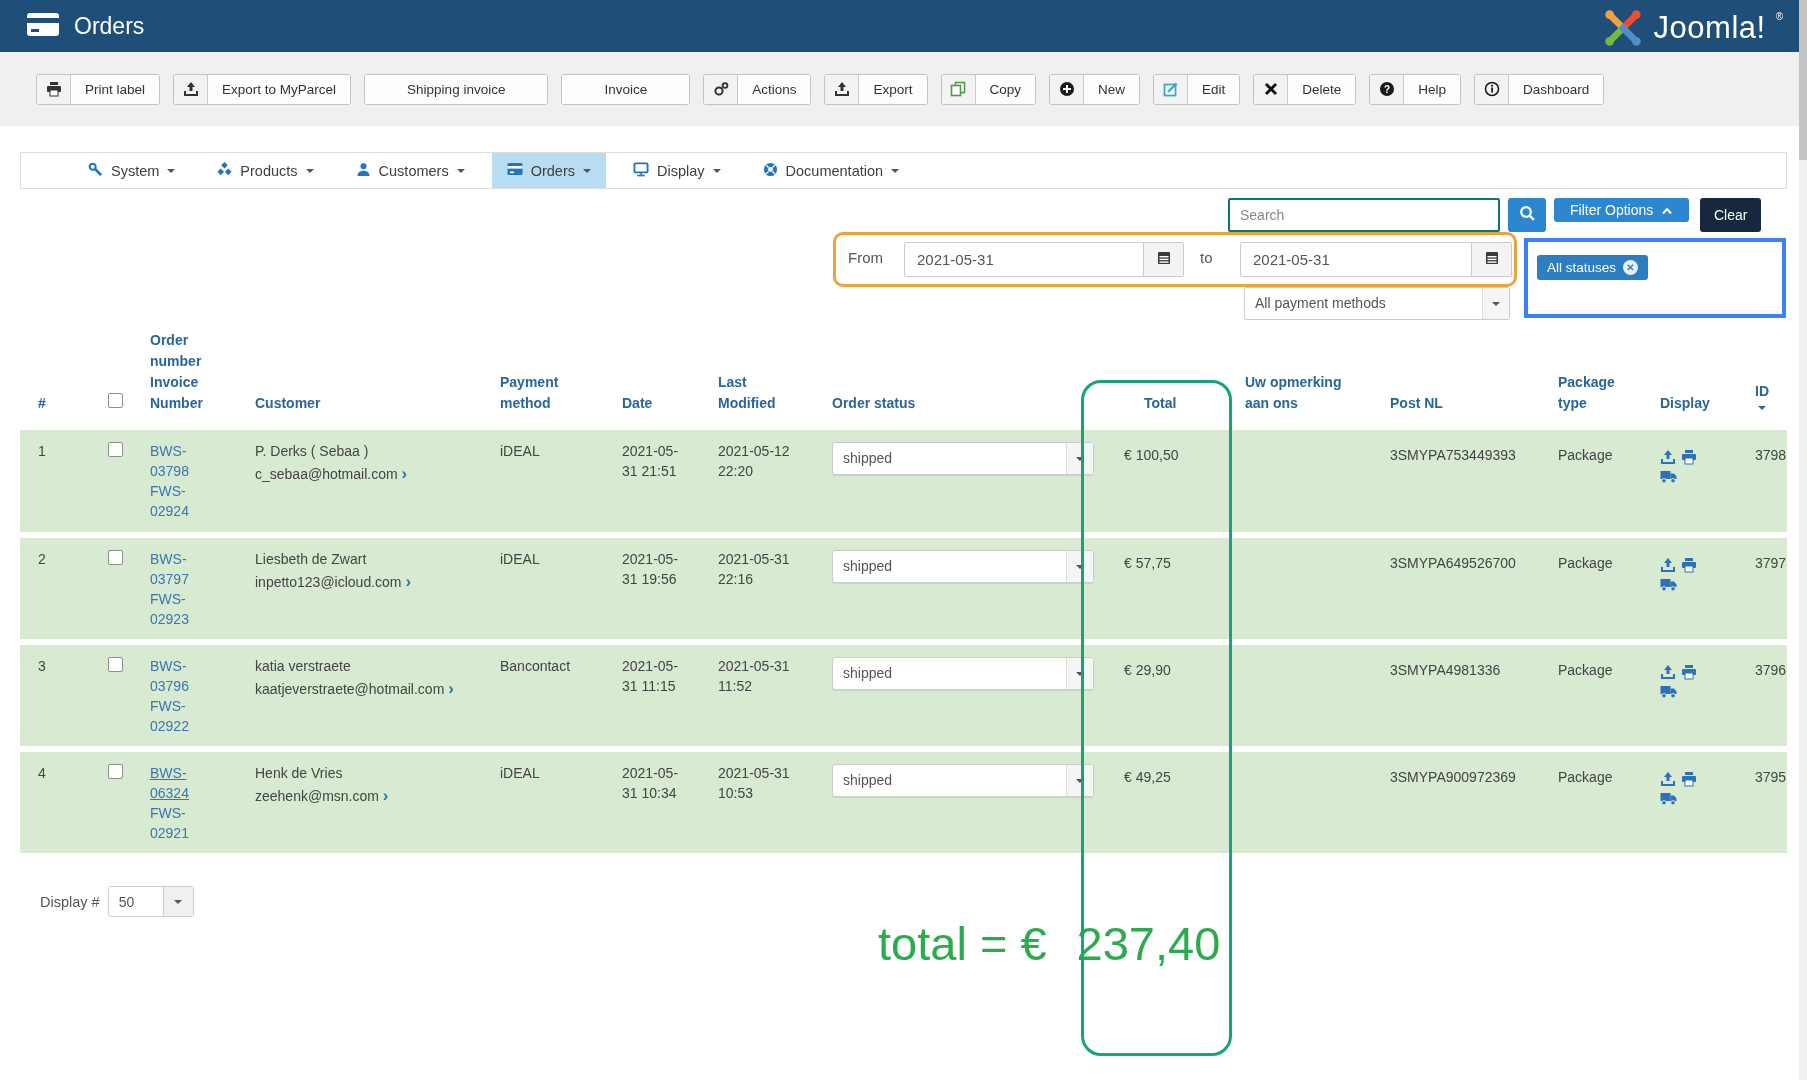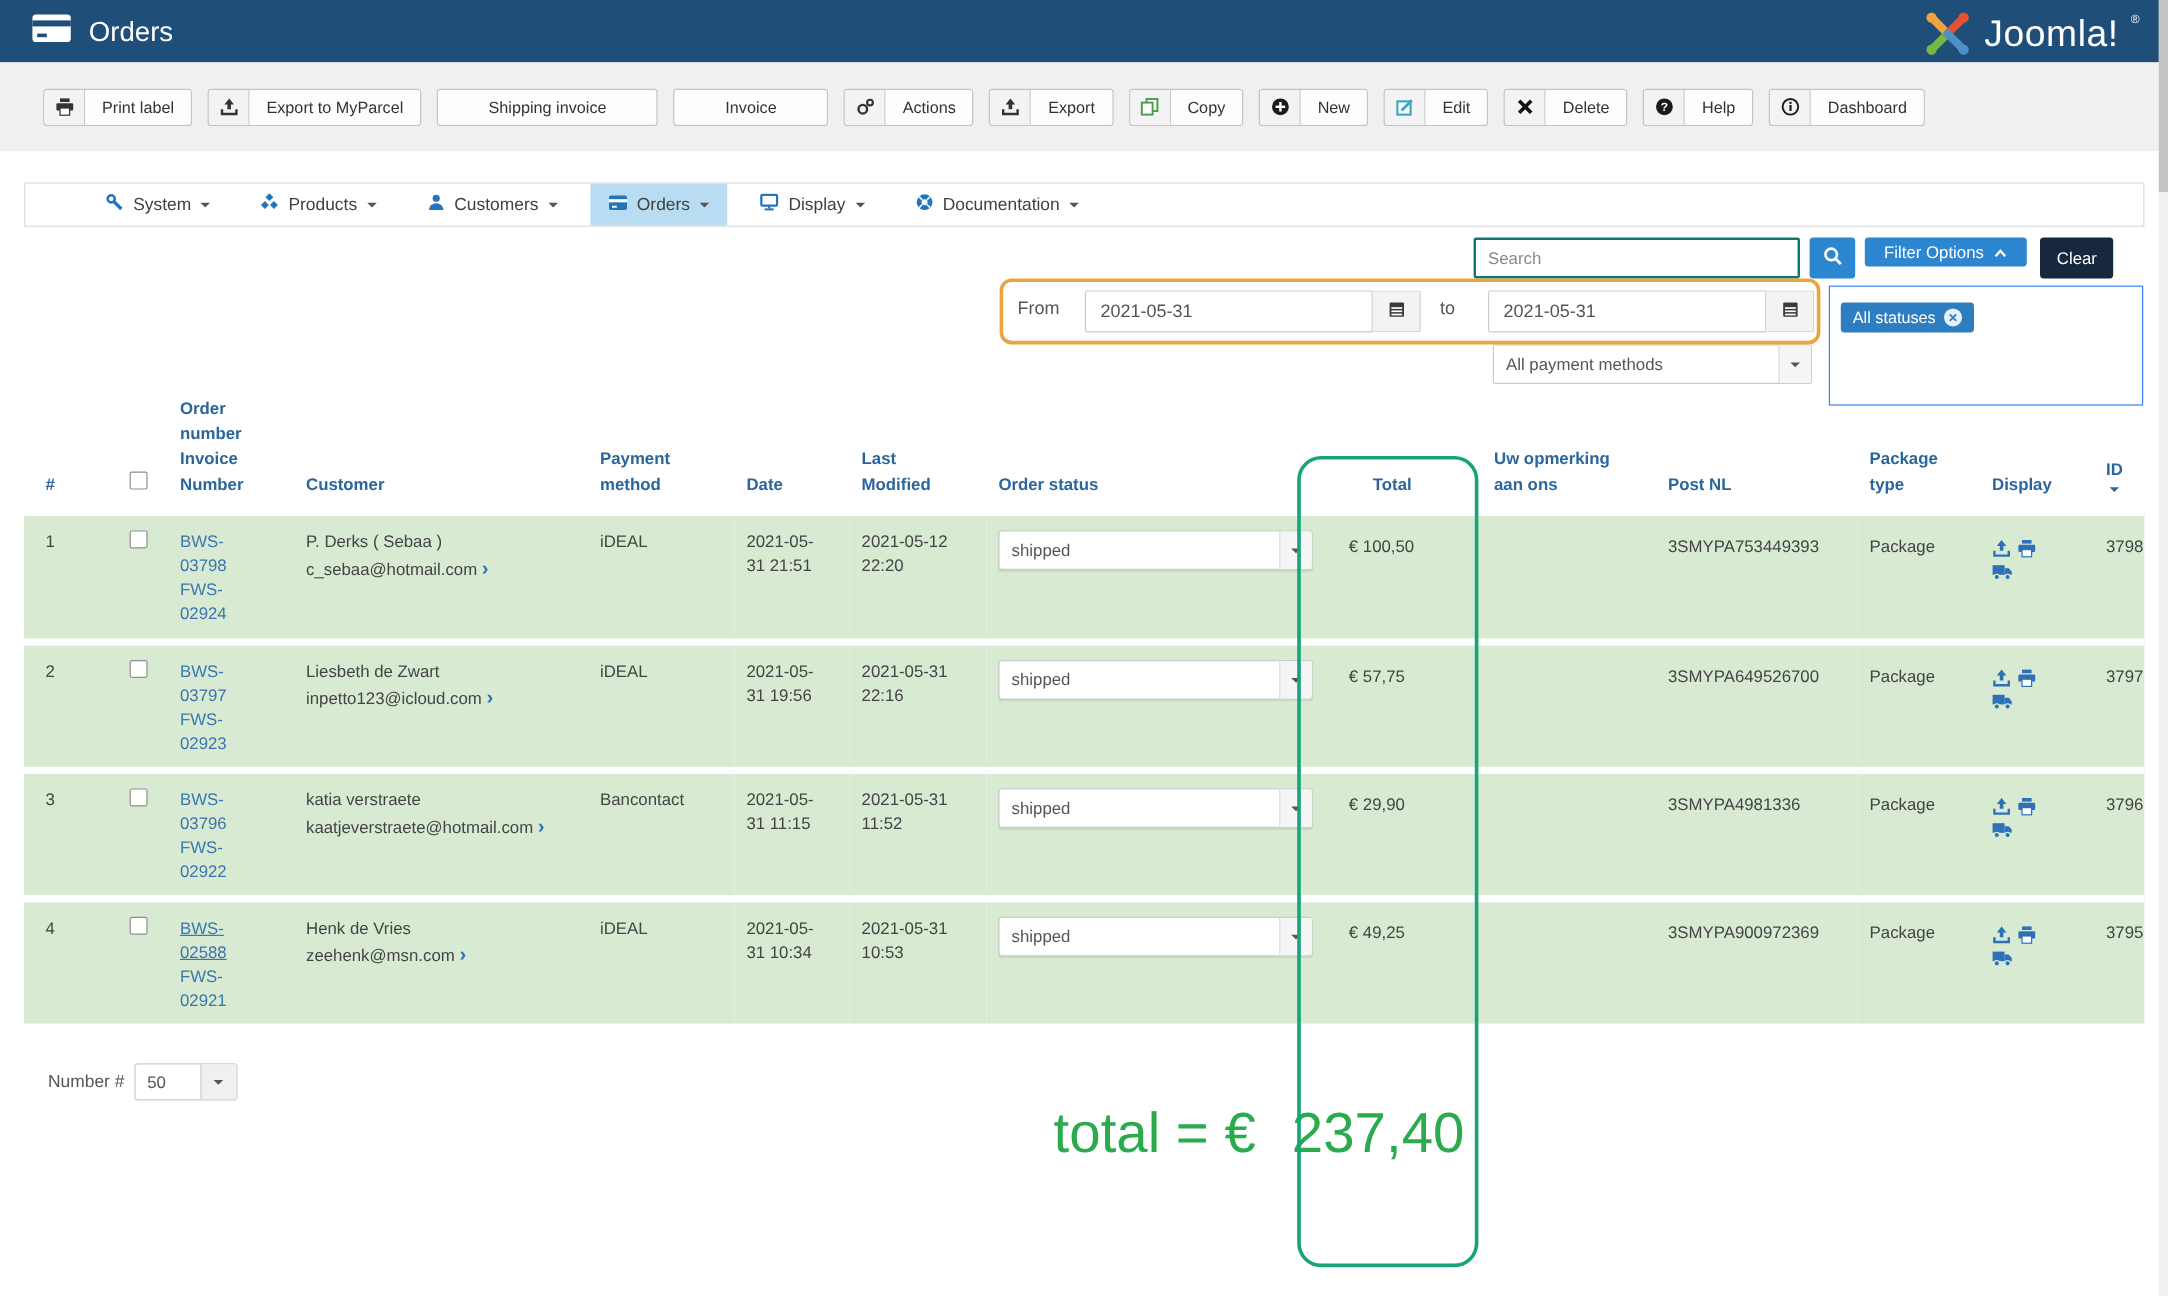--- a/index.html
+++ b/index.html
@@ -35,21 +35,21 @@
   .clear-btn { position:absolute; left:1700px; top:198px; height:34px; padding:0 14px; background:#16273e; border:none; border-radius:3px; color:#fff; font-size:14px; font-family:inherit; cursor:pointer; }
 
   .from-label { position:absolute; left:848px; top:249px; font-size:15px; color:#555; }
   .to-label { position:absolute; left:1200px; top:249px; font-size:15px; color:#555; }
   .date-input { position:absolute; top:242px; height:35px; border:1px solid #ccc; border-radius:2px 0 0 2px; padding:16px 12px; font-size:15px; color:#555; font-family:inherit; }
   .date-from { left:904px; width:240px; }
   .date-to { left:1240px; width:232px; }
   .cal-btn { position:absolute; top:242px; width:40px; height:35px; background:#f3f3f3; border:1px solid #ccc; border-left:none; border-radius:0 2px 2px 0; display:flex; align-items:center; justify-content:center; cursor:pointer; }
   .cal-from { left:1144px; } .cal-to { left:1472px; }
 
-  .statuses-panel { position:absolute; left:1524px; top:238px; width:262px; height:100px; border:1px solid #3b82f6; background:#fff; }
+  .statuses-panel { position:absolute; left:1524px; top:238px; width:262px; height:80px; border:4px solid #3b82f6; background:#fff; }
   .status-pill { position:absolute; left:9px; top:13px; display:inline-flex; align-items:center; gap:7px; background:#2d7dc1; color:#fff; font-size:13.5px; border-radius:3px; padding:5px 10px; cursor:pointer; }
   .pill-x { width:15px; height:15px; border-radius:50%; background:rgba(255,255,255,0.9); color:#2d7dc1; font-size:10px; font-weight:bold; display:flex; align-items:center; justify-content:center; }
 
   .payment-select { position:absolute; left:1244px; top:287px; width:266px; height:33px; background:#fff; border:1px solid #ccc; border-radius:2px; }
   .sel-text { position:absolute; left:10px; top:0; line-height:31px; font-size:14px; color:#555; white-space:nowrap; }
   .sel-caret { position:absolute; right:0; top:0; bottom:0; width:27px; border-left:1px solid #ddd; background:#f5f5f5; display:flex; align-items:center; justify-content:center; }
   .tri { width:0; height:0; border:4px solid transparent; border-top-color:#555; margin-top:4px; }
 
   
   .orange-rect { position:absolute; left:833px; top:232px; width:684px; height:55px; border:3px solid #eaa63e; border-radius:10px; pointer-events:none; z-index:40; }
@@ -502,21 +502,21 @@
             </svg>
           </div>
         </td>
       <td class="plaincell"><span>3796</span></td>
     </tr>
 
     <tr class="data">
       <td style="padding-left:18px"><span>4</span></td>
       <td style="text-align:center; padding-left:0"><span class="checkbox"></span></td>
       <td>
-          <a class="olink u">BWS-02588</a>
+          <a class="olink u">BWS-06324</a>
           <a class="olink">FWS-02921</a>
         </td>
       <td><span class="cust-name">Henk de Vries</span><span class="cust-email">zeehenk@msn.com</span> <span class="chev">›</span></td>
       <td><span>iDEAL</span></td>
       <td><span class="datewrap">2021-05-31 10:34</span></td>
       <td><span class="modwrap">2021-05-31 10:53</span></td>
       <td>
           <div class="status-select">
             <span class="sel-text">shipped</span>
             <span class="sel-caret">
@@ -546,21 +546,21 @@
               <circle cx="13" cy="10.8" r="2.2" fill="#2d71b8" stroke="#d8ead2" stroke-width="1"></circle>
             </svg>
           </div>
         </td>
       <td class="plaincell"><span>3795</span></td>
     </tr>
   </tbody>
 </table>
 
 <div class="pagination">
-  <span class="pag-label">Number #</span>
+  <span class="pag-label">Display #</span>
   <div class="display-select">
     <span class="sel-text">50</span>
     <span class="sel-caret">
         <span class="tri"></span>
       </span>
   </div>
 </div>
 
 <div class="green-rect"></div>
 <div class="annot">

